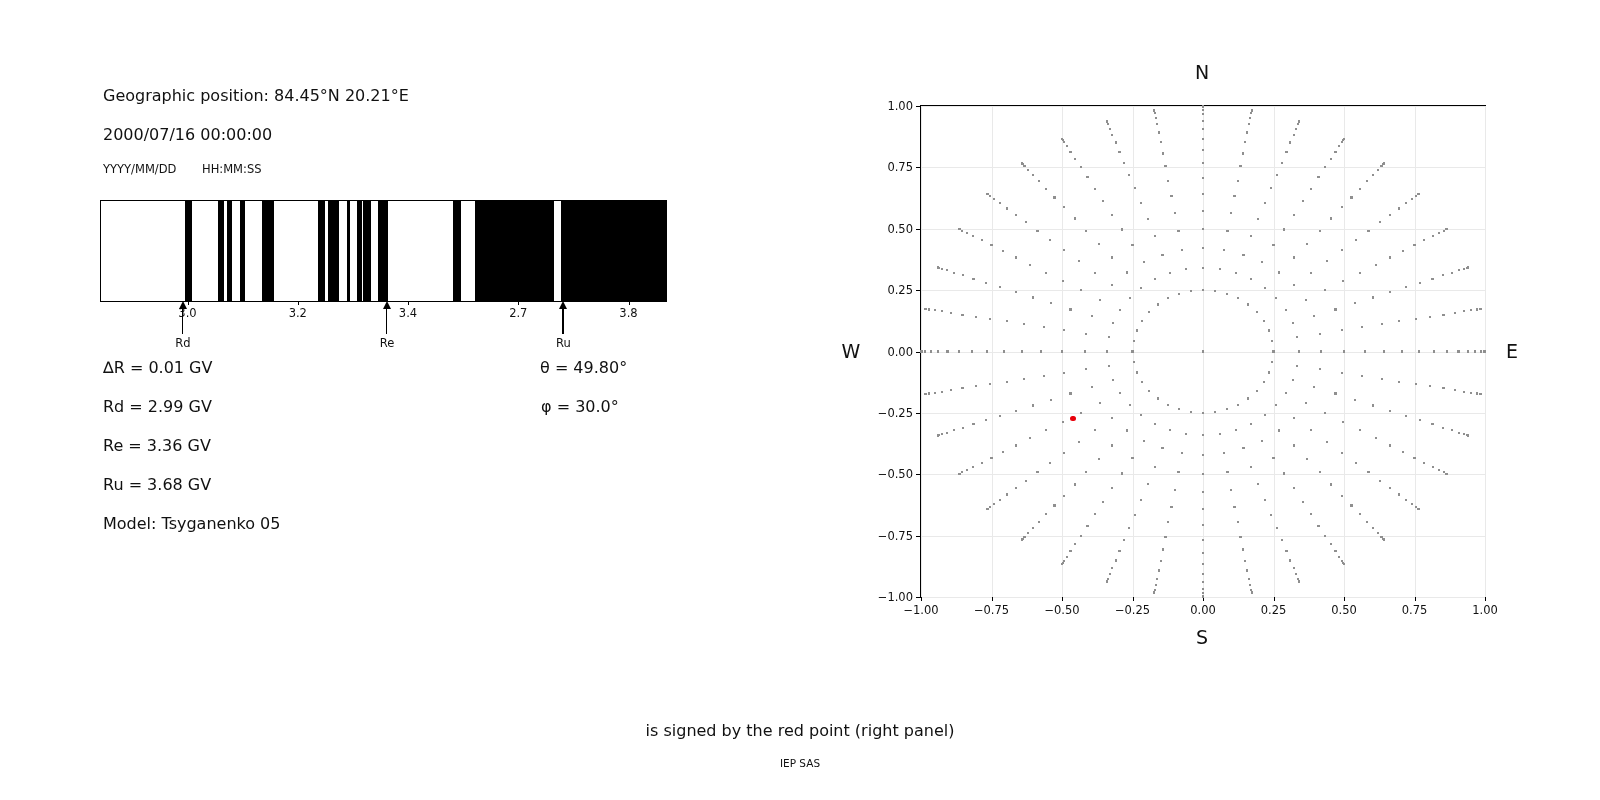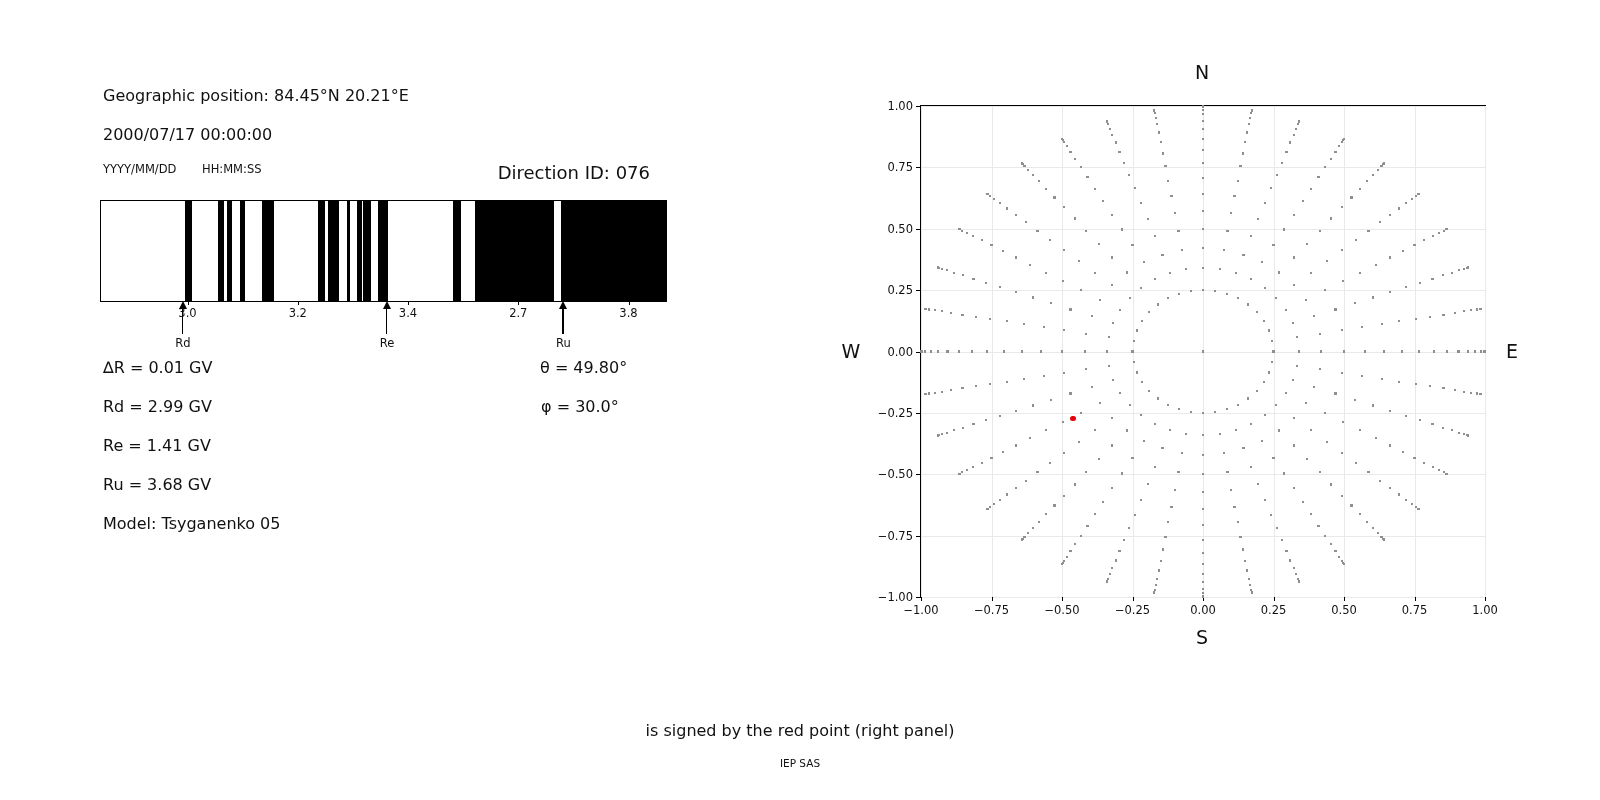--- a/index.html
+++ b/index.html
@@ -32,24 +32,23 @@
   .gdot{position:absolute;width:2.2px;height:2.2px;background:#8f8f8f;}
   #red-dot{position:absolute;width:5.5px;height:5.5px;border-radius:50%;background:#e8000b;}
   .caption{left:5px;width:1590px;text-align:center;}
 </style>
 </head>
 <body>
 
 <div id="figure">
 
   <div class="abs t16" style="left:103px;top:86px;">Geographic position: 84.45°N 20.21°E</div>
-  <div class="abs t16" style="left:103px;top:125px;">2000/07/17 00:00:00</div>
+  <div class="abs t16" style="left:103px;top:125px;">2000/07/16 00:00:00</div>
   <div class="abs t11" style="left:103px;top:163px;">YYYY/MM/DD</div>
   <div class="abs t11" style="left:202px;top:163px;">HH:MM:SS</div>
-  <div class="abs t18" style="left:400px;top:162px;width:250px;text-align:right;">Direction ID: 076</div>
 
   <div id="barcode-box" class="abs">
       <div class="bar" style="left: 83.8px; width: 7.7px; background: rgb(0, 0, 0);"></div>
       <div class="bar" style="left: 116.9px; width: 6.1px; background: rgb(0, 0, 0);"></div>
       <div class="bar" style="left: 125.7px; width: 5px; background: rgb(0, 0, 0);"></div>
       <div class="bar" style="left: 138.9px; width: 5.5px; background: rgb(0, 0, 0);"></div>
       <div class="bar" style="left: 161px; width: 12.1px; background: rgb(0, 0, 0);"></div>
       <div class="bar" style="left: 217.2px; width: 6.6px; background: rgb(0, 0, 0);"></div>
       <div class="bar" style="left: 226.6px; width: 11px; background: rgb(0, 0, 0);"></div>
       <div class="bar" style="left: 245.8px; width: 3.3px; background: rgb(0, 0, 0);"></div>
@@ -81,21 +80,21 @@
       </div>
       <div class="marker" style="left: 461.4px;">
         <div class="shaft"></div>
         <div class="head"></div>
         <div class="mlabel">Ru</div>
       </div>
     </div>
 
   <div class="abs t16" style="left:103px;top:358px;">∆R = 0.01 GV</div>
   <div class="abs t16" style="left:103px;top:397px;">Rd = 2.99 GV</div>
-  <div class="abs t16" style="left:103px;top:436px;">Re = 1.41 GV</div>
+  <div class="abs t16" style="left:103px;top:436px;">Re = 3.36 GV</div>
   <div class="abs t16" style="left:103px;top:475px;">Ru = 3.68 GV</div>
   <div class="abs t16" style="left:103px;top:514px;">Model: Tsyganenko 05</div>
   <div class="abs t16" style="left:540px;top:358px;">θ = 49.80°</div>
   <div class="abs t16" style="left:541px;top:397px;">φ = 30.0°</div>
 
   <div class="abs compass" style="left:1102px;top:61px;width:200px;text-align:center;">N</div>
   <div class="abs compass" style="left:1102px;top:626px;width:200px;text-align:center;">S</div>
   <div class="abs compass" style="left:831px;top:340px;width:40px;text-align:center;">W</div>
   <div class="abs compass" style="left:1492px;top:340px;width:40px;text-align:center;">E</div>
 

